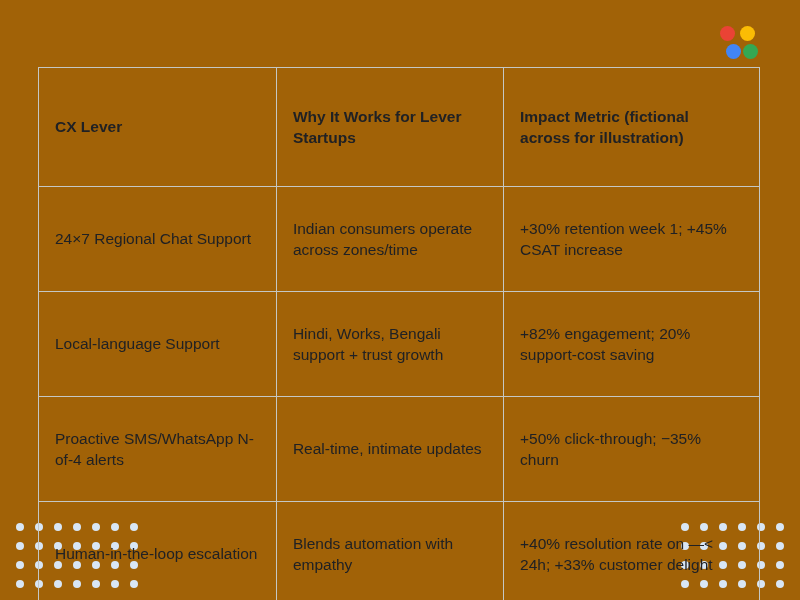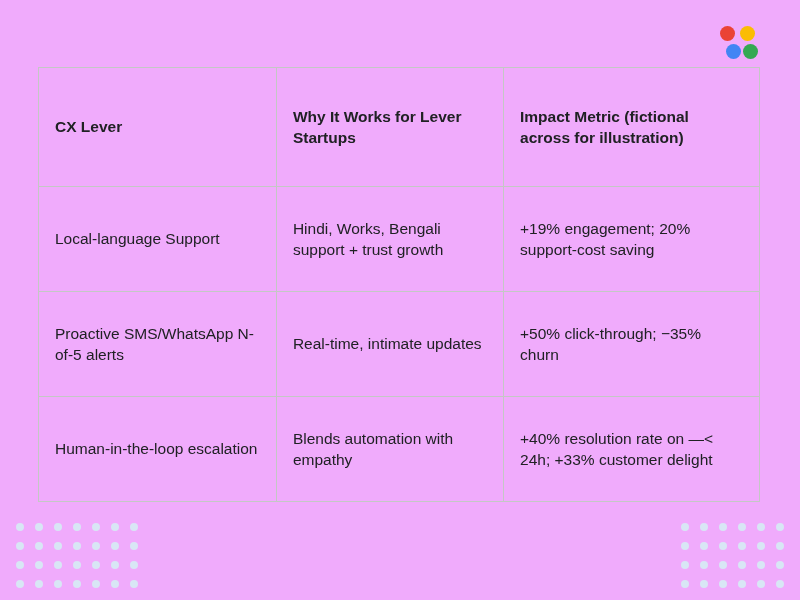--- a/index.html
+++ b/index.html
@@ -13,21 +13,21 @@
     font-family: "Liberation Sans", sans-serif;
     overflow: hidden;
     position: relative;
   }
 
   .slide {
     position: absolute;
     inset: 0;
     width: 800px;
     height: 600px;
-    background: #f0abfc;
+    background: #a16207;
   }
 
   
   .logo-dots {
     position: absolute;
     top: 26px;
     right: 42px;
     width: 38px;
     height: 34px;
   }
@@ -181,26 +181,31 @@
       </colgroup>
       <thead>
         <tr>
           <th>CX Lever</th>
           <th>Why It Works for Lever Startups</th>
           <th>Impact Metric (fictional across for illustration)</th>
         </tr>
       </thead>
       <tbody>
         <tr>
+          <td>24×7 Regional Chat Support</td>
+          <td>Indian consumers operate across zones/time</td>
+          <td>+30% retention week 1; +45% CSAT increase</td>
+        </tr>
+        <tr>
           <td>Local-language Support</td>
           <td>Hindi, Works, Bengali support + trust growth</td>
-          <td>+19% engagement; 20% support-cost saving</td>
-        </tr>
-        <tr>
-          <td>Proactive SMS/WhatsApp N-of-5 alerts</td>
+          <td>+82% engagement; 20% support-cost saving</td>
+        </tr>
+        <tr>
+          <td>Proactive SMS/WhatsApp N-of-4 alerts</td>
           <td>Real-time, intimate updates</td>
           <td>+50% click-through; −35% churn</td>
         </tr>
         <tr>
           <td>Human-in-the-loop escalation</td>
           <td>Blends automation with empathy</td>
           <td>+40% resolution rate on —&lt; 24h; +33% customer delight</td>
         </tr>
       </tbody>
     </table>

